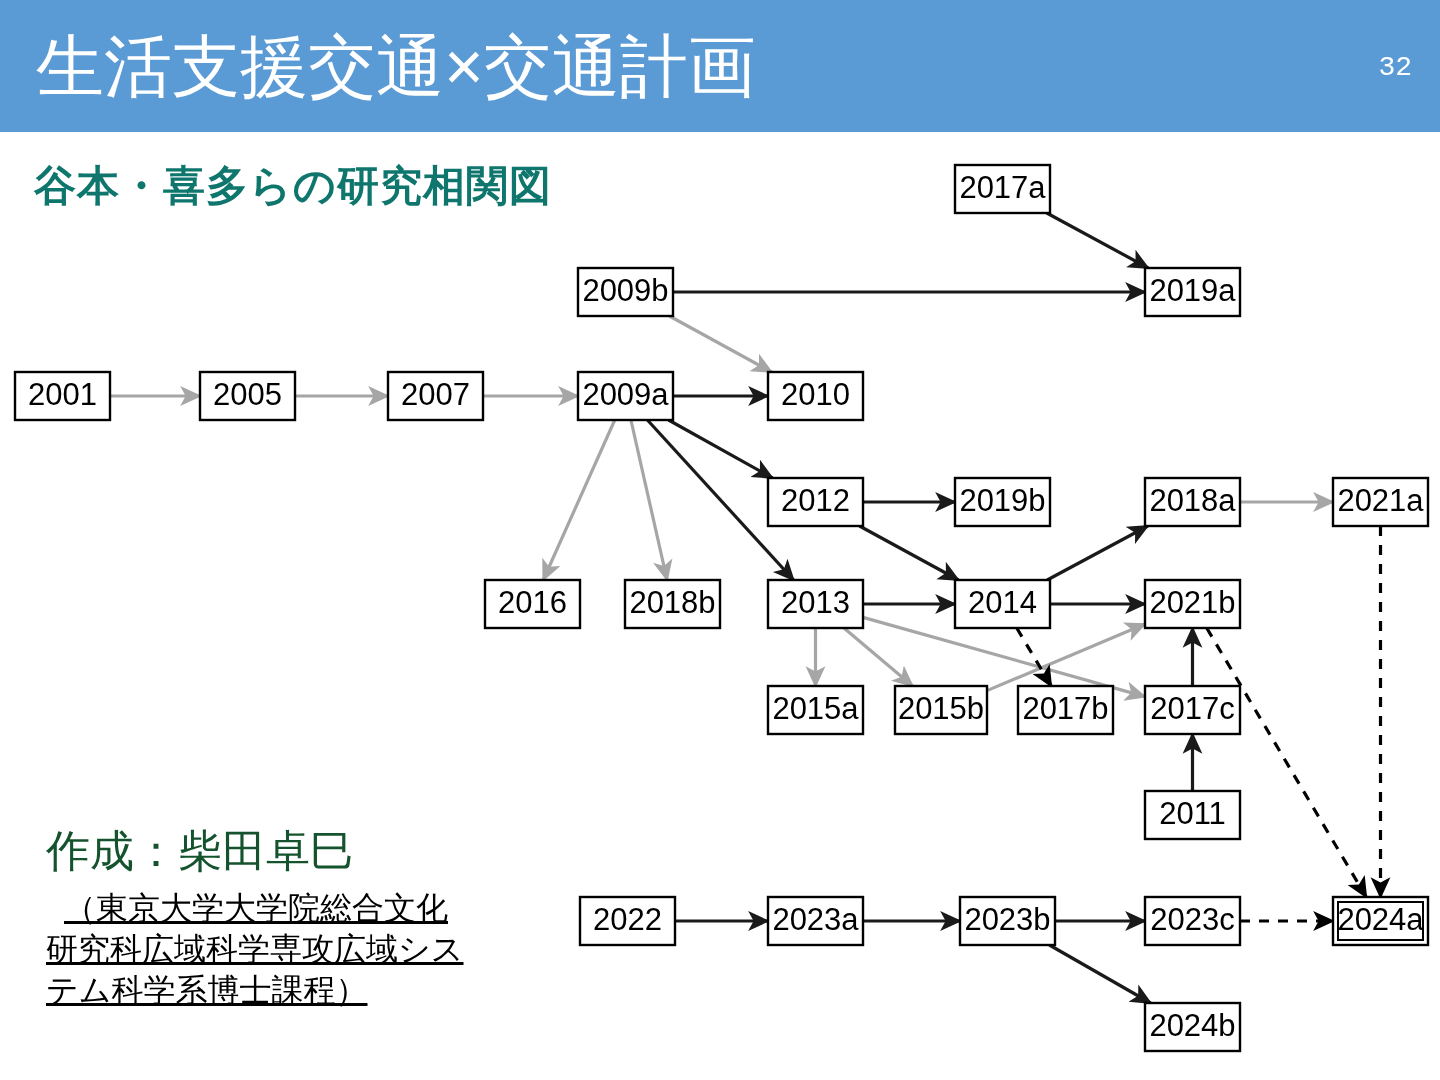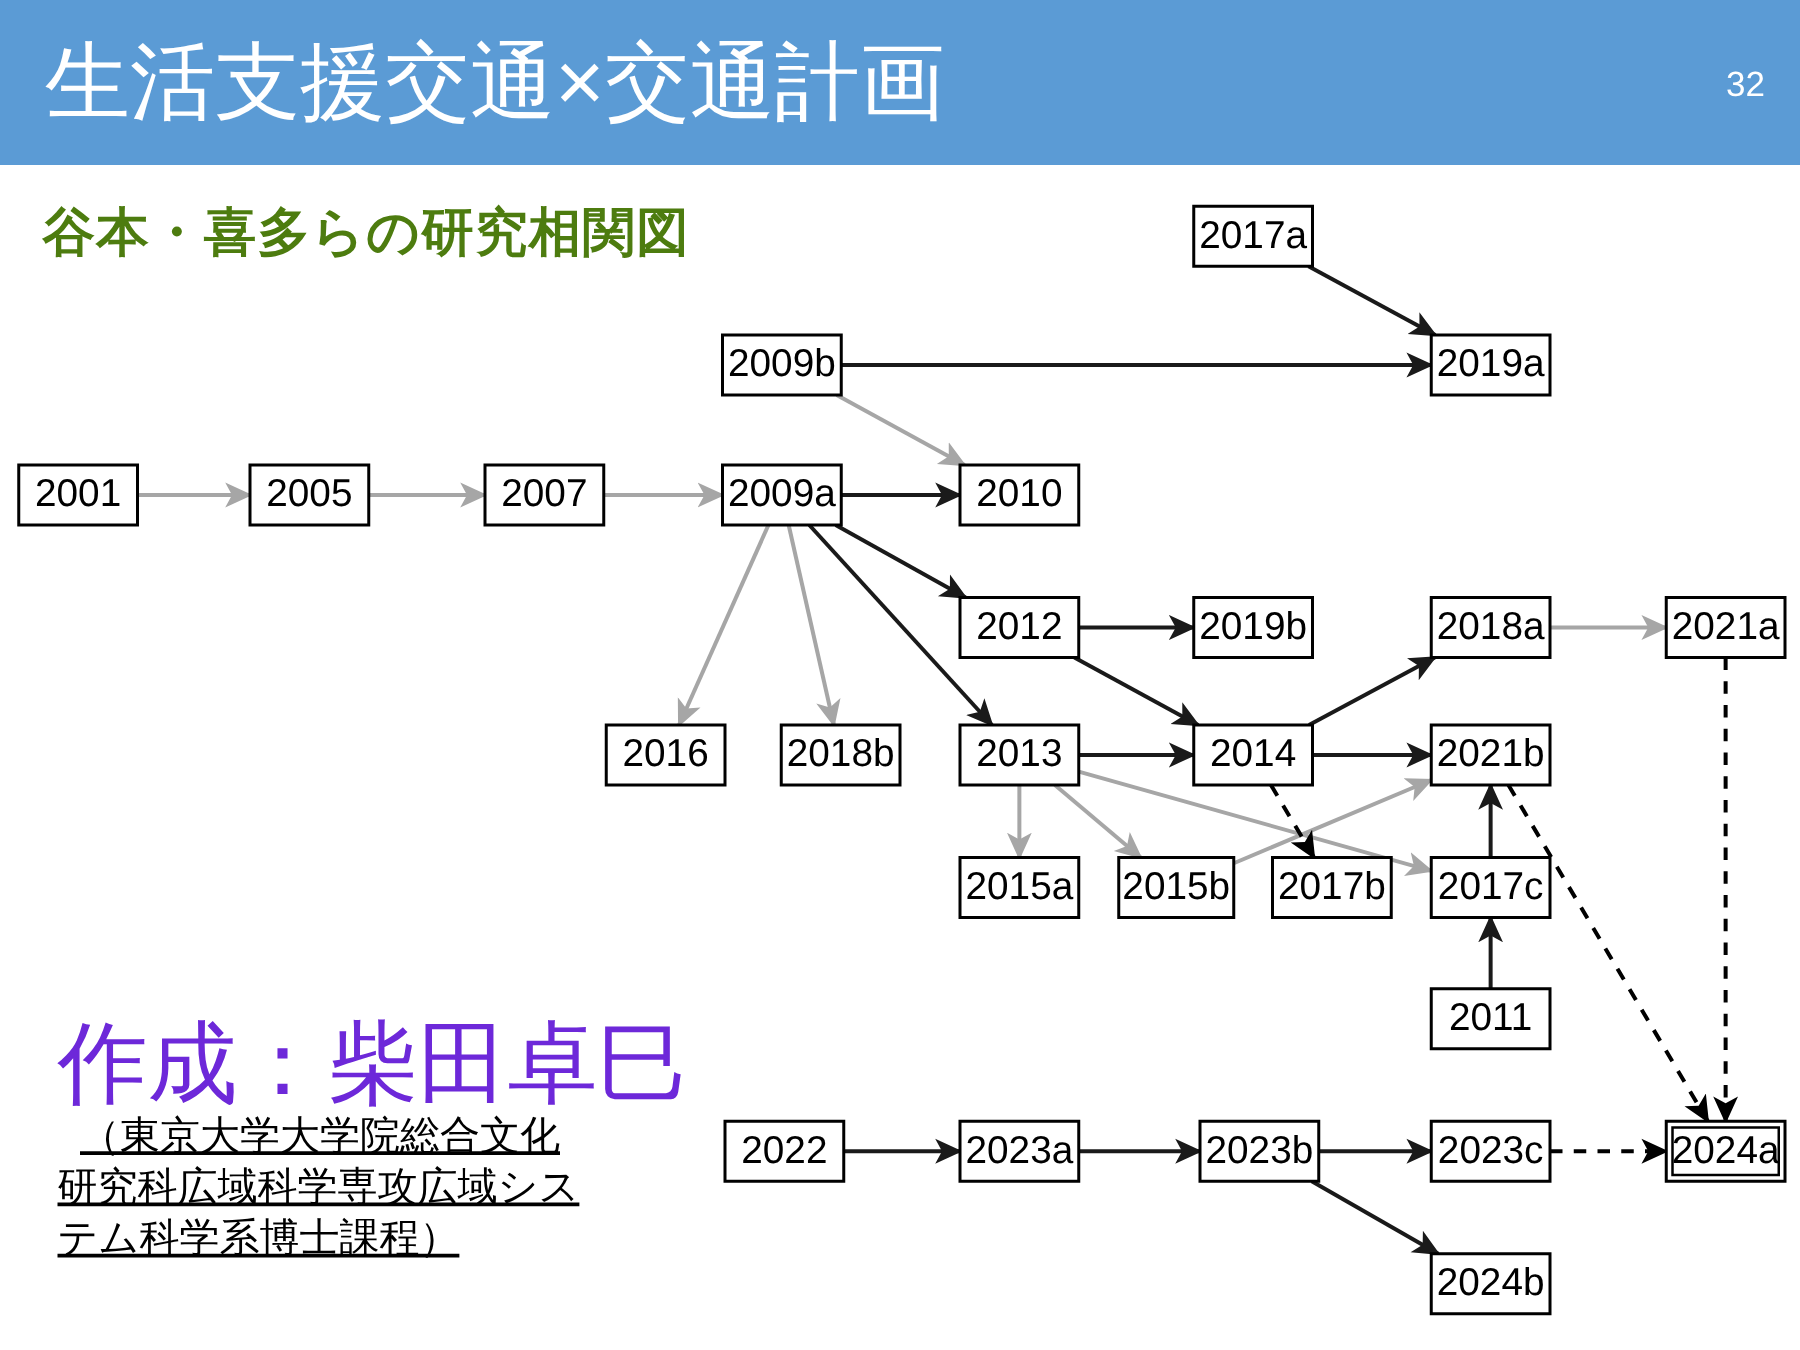--- a/index.html
+++ b/index.html
@@ -41,44 +41,44 @@
     letter-spacing: 0px;
     white-space: nowrap;
     font-family: "Liberation Sans", sans-serif;
   }
   #page-number {
     position: absolute;
     right: 28px;
     top: 52px;
     font-size: 28px;
     color: #ffffff;
-    font-family: Liberation Sans, sans-serif;
+    font-family: Liberation Mono, monospace;
   }
   
   #section-heading {
     position: absolute;
     left: 34px;
     top: 158px;
     font-size: 42px;
     font-weight: bold;
-    color: #4d7c0f;
+    color: #0f766e;
     white-space: nowrap;
     letter-spacing: 1px;
   }
   
   #credit-block {
     position: absolute;
     left: 46px;
     top: 818px;
     width: 480px;
   }
   #credit-author {
-    font-size: 72px;
+    font-size: 44px;
     line-height: 66px;
-    color: #6d28d9;
+    color: #14532d;
     white-space: nowrap;
     letter-spacing: 0px;
   }
   #credit-affiliation {
     font-size: 32px;
     line-height: 41px;
     color: #000000;
     margin-top: 4px;
     text-indent: 18px;
     width: 430px;

